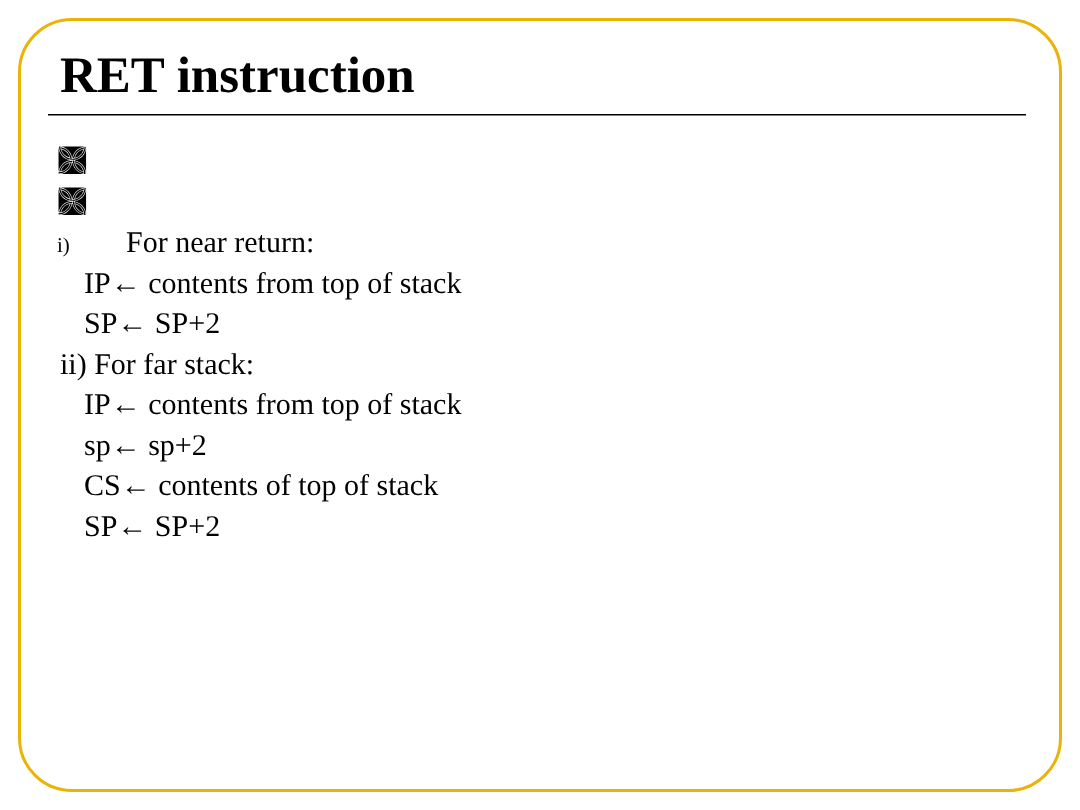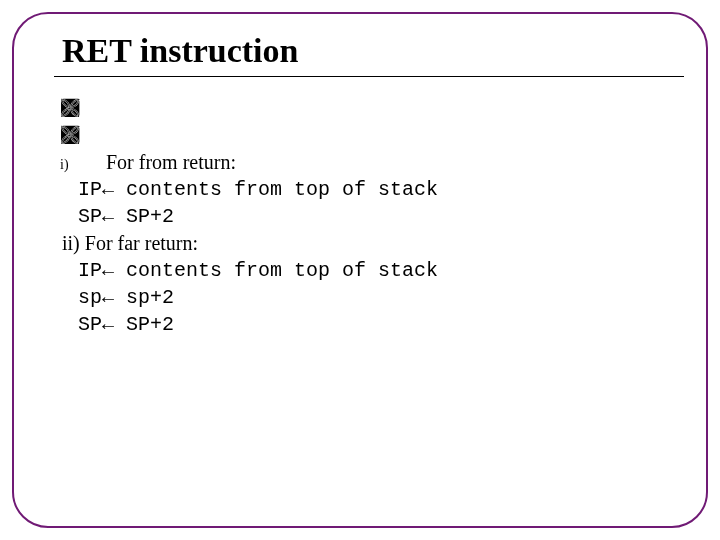--- a/index.html
+++ b/index.html
@@ -6,23 +6,23 @@
   body {
     width: 720px;
     height: 540px;
     background: #fff;
     font-family: "Times New Roman", Times, serif;
     padding: 12px;
   }
   .slide {
     width: 100%;
     height: 100%;
-    border: 2px solid #701a75;
+    border: 2px solid #eab308;
     border-radius: 36px;
-    padding: 18px 28px 18px 46px;
+    padding: 18px 28px 18px 24px;
     position: relative;
     overflow: hidden;
   }
   .title {
     font-size: 34px;
     font-weight: bold;
     color: #000;
     margin-bottom: 6px;
     padding-left: 2px;
   }
@@ -42,45 +42,46 @@
   }
   .bullet-col {
     width: 46px;
     flex: 0 0 46px;
     text-align: left;
     font-size: 20px;
   }
   .bullet-col.small {
     font-size: 14px;
   }
-  .indent1 { padding-left: 18px; font-family: Liberation Mono, monospace; }
+  .indent1 { padding-left: 18px; }
   .indent0 { padding-left: 2px; }
 </style>
 </head>
 <body>
 
 <div class="slide">
   <div class="title">RET instruction</div>
   <hr class="rule">
   <div class="content">
 
     <div class="row">
       <span class="bullet-col">🙩</span>
     </div>
 
     <div class="row">
       <span class="bullet-col">🙩</span>
     </div>
 
     <div class="row">
       <span class="bullet-col small">i)</span>
-      <span>For from return:</span>
+      <span>For near return:</span>
     </div>
 
     <div class="indent1">IP← contents from top of stack</div>
     <div class="indent1">SP← SP+2</div>
-    <div class="indent0">ii) For far return:</div>
+    <div class="indent0">ii) For far stack:</div>
     <div class="indent1">IP← contents from top of stack</div>
     <div class="indent1">sp← sp+2</div>
+    <div class="indent1">CS← contents of top of stack</div>
     <div class="indent1">SP← SP+2</div>
 
   </div>
 </div>
 
 </body></html>

